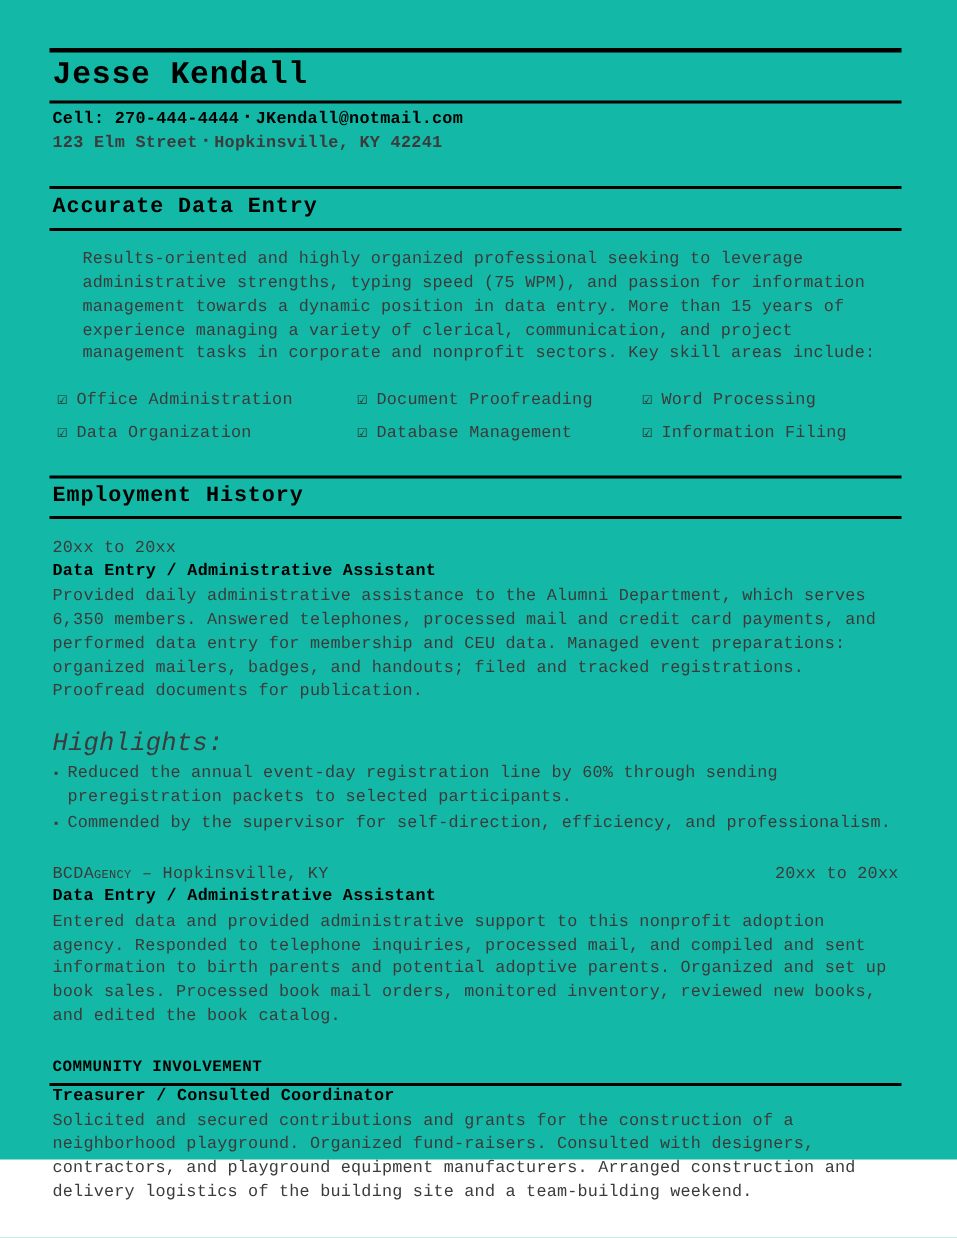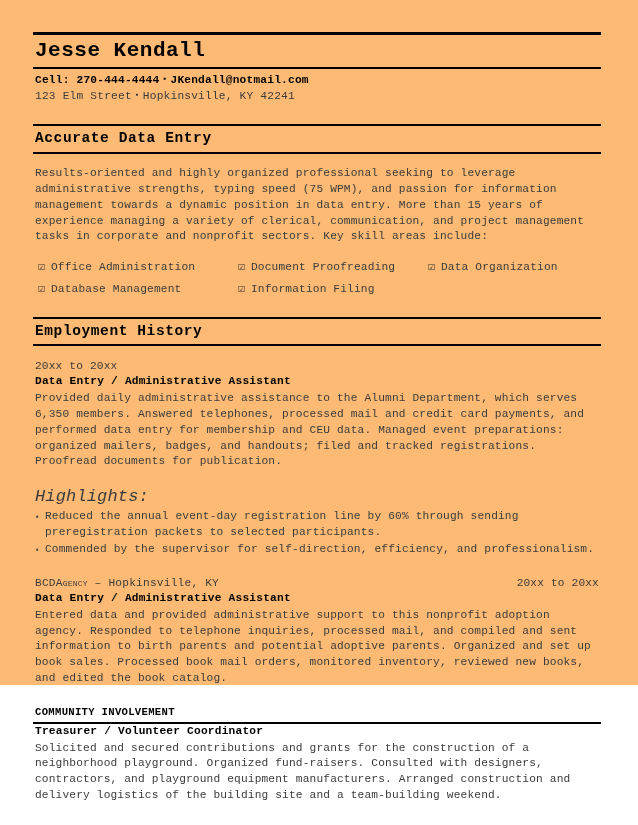--- a/index.html
+++ b/index.html
@@ -12,22 +12,22 @@
     width: 638px;
     height: 825px;
     font-family: "Liberation Mono", "DejaVu Sans Mono", monospace;
     color: #000000;
     overflow: hidden;
   }
 
   .page {
     position: relative;
     width: 638px;
-    height: 685px;
-    background: #fdba74;
+    height: 773px;
+    background: #14b8a6;
     box-sizing: border-box;
     padding: 28px 37px 0 33px;
   }
 
   
   .name-block { margin-top: 4px; }
 
   .rule-heavy {
     border: 0;
     border-top: 3px solid #000;
@@ -58,20 +58,21 @@
     line-height: 1.35;
     white-space: nowrap;
   }
   .contact-line2 {
     font-size: 11.2px;
     color: #3b3b3b;
     letter-spacing: 0.2px;
     padding: 1px 0 0 2px;
     line-height: 1.35;
     white-space: nowrap;
+    font-weight: bold;
   }
   .sep {
     font-size: 8px;
     vertical-align: 2px;
     padding: 0 3px;
   }
 
   
   .section-big { margin-top: 20px; }
   .section-big .title {
@@ -93,20 +94,21 @@
   }
 
   
   .body-text {
     font-size: 11.2px;
     color: #3b3b3b;
     line-height: 1.42;
     letter-spacing: 0.15px;
     padding-left: 2px;
     margin-top: 12px;
+    margin-left: 20px;
   }
 
   
   .skills {
     margin-top: 14px;
     padding-left: 5px;
     display: grid;
     grid-template-columns: 200px 190px auto;
     row-gap: 5px;
   }
@@ -227,20 +229,23 @@
     <hr class="rule-medium">
   </div>
   <div class="body-text">Results-oriented and highly organized professional seeking to leverage administrative strengths, typing speed (75 WPM), and passion for information management towards a dynamic position in data entry. More than 15 years of experience managing a variety of clerical, communication, and project management tasks in corporate and nonprofit sectors. Key skill areas include:</div>
 
   <div class="skills">
     <div class="skill">
       <span class="checkbox">☑</span><span>Office Administration</span>
     </div>
     <div class="skill">
       <span class="checkbox">☑</span><span>Document Proofreading</span>
+    </div>
+    <div class="skill">
+      <span class="checkbox">☑</span><span>Word Processing</span>
     </div>
     <div class="skill">
       <span class="checkbox">☑</span><span>Data Organization</span>
     </div>
     <div class="skill">
       <span class="checkbox">☑</span><span>Database Management</span>
     </div>
     <div class="skill">
       <span class="checkbox">☑</span><span>Information Filing</span>
     </div>
@@ -278,16 +283,16 @@
       <div class="dates">20xx to 20xx</div>
     </div>
     <div class="job-title">Data Entry / Administrative Assistant</div>
     <div class="job-desc">Entered data and provided administrative support to this nonprofit adoption agency. Responded to telephone inquiries, processed mail, and compiled and sent information to birth parents and potential adoptive parents. Organized and set up book sales. Processed book mail orders, monitored inventory, reviewed new books, and edited the book catalog.</div>
   </div>
 
   <div class="section-small">
     <div class="title">COMMUNITY INVOLVEMENT</div>
     <hr class="rule-medium">
   </div>
-  <div class="job-title">Treasurer / Volunteer Coordinator</div>
+  <div class="job-title">Treasurer / Consulted Coordinator</div>
   <div class="job-desc">Solicited and secured contributions and grants for the construction of a neighborhood playground. Organized fund-raisers. Consulted with designers, contractors, and playground equipment manufacturers. Arranged construction and delivery logistics of the building site and a team-building weekend.</div>
 
 </div>
 
 </body></html>

